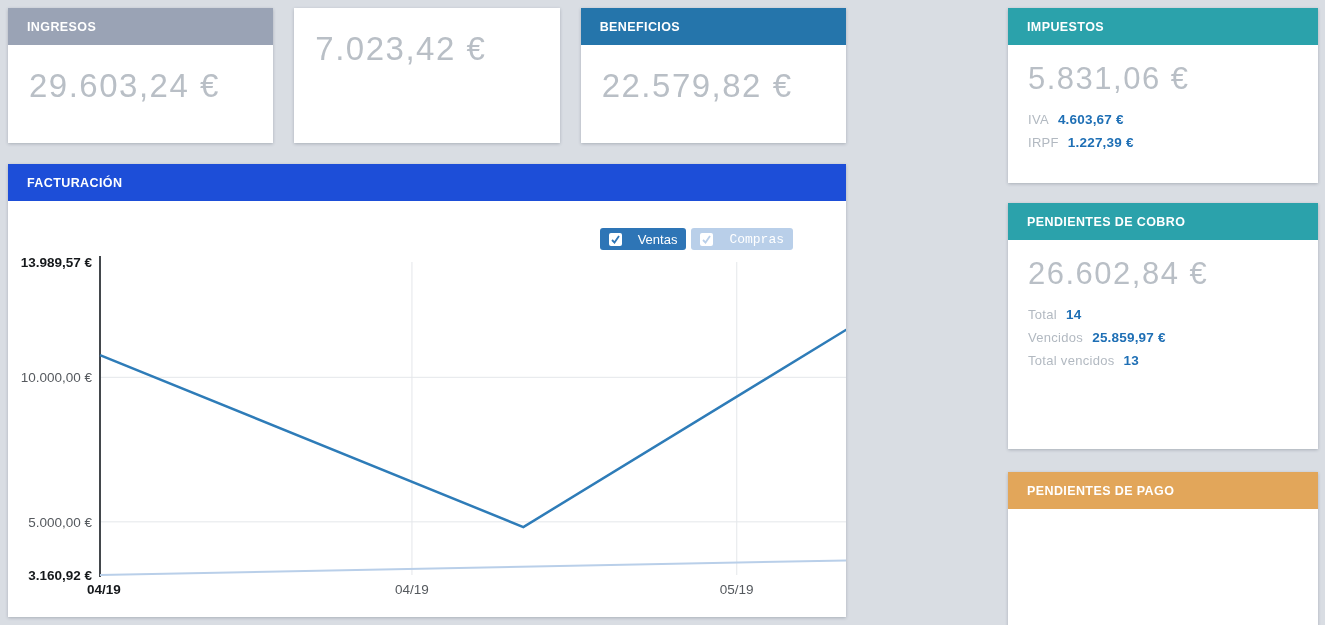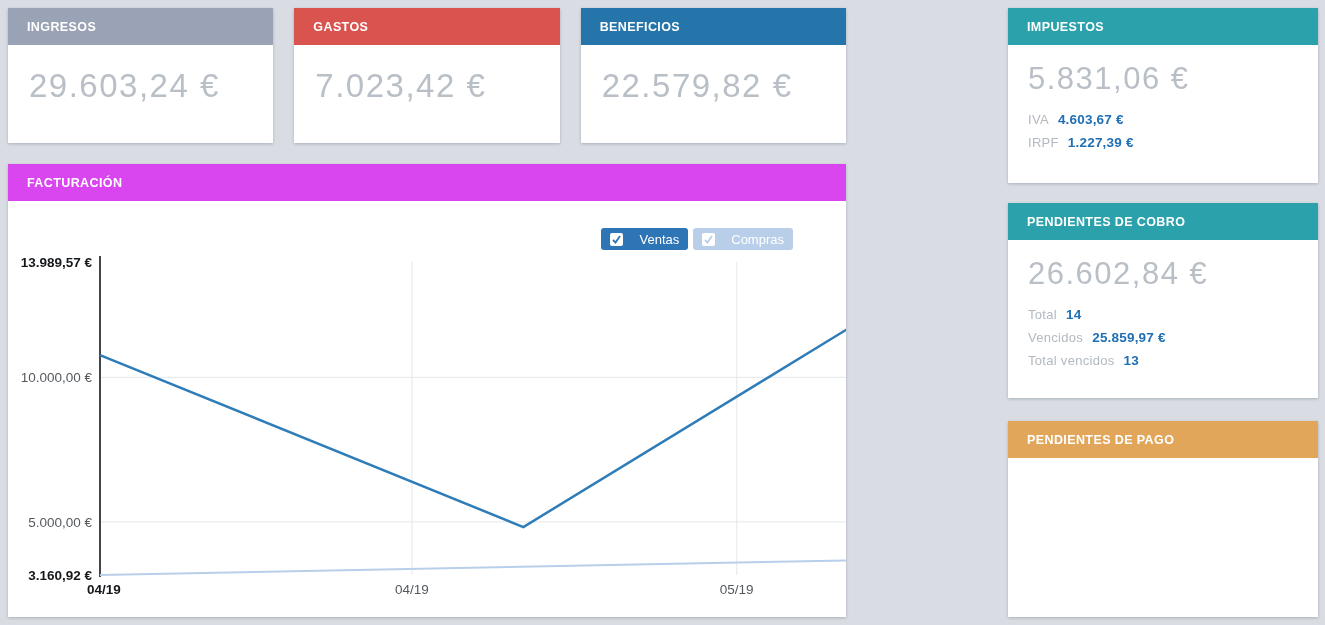--- a/index.html
+++ b/index.html
@@ -38,73 +38,70 @@
   }
   
   .right-col{position:absolute;left:1008px;top:8px;width:310px;}
   .side-card{box-sizing:border-box;}
   .side-card .card-body{padding:16px 20px 0;}
   .side-card .big-value{font-size:31px;}
   .stats{margin-top:15px;}
   .stat-row{font-size:13px;color:#b2b9c1;letter-spacing:.3px;margin-top:8px;white-space:nowrap;}
   .stat-value{color:#1e6fb5;font-weight:700;font-size:13.5px;margin-left:9px;letter-spacing:.2px;}
   #card-impuestos{height:175px;margin-bottom:20px;}
-  #card-cobro{height:195px;margin-bottom:23px;}
+  #card-cobro{height:246px;margin-bottom:23px;}
   #card-pago{height:196px;}
 </style>
 </head>
 <body style="background: rgb(217, 221, 227);">
 
 <div class="left-col">
   <div class="summary-row">
 
     <div class="card summary-card">
       <div class="card-header" style="background: rgb(154, 163, 181);">
         <span>INGRESOS</span>
       </div>
       <div class="card-body">
         <div class="big-value">29.603,24 €</div>
       </div>
     </div>
 
     <div class="card summary-card">
-      <div class="card-header" style="background: rgb(217, 83, 79);">
-        <span>GASTOS</span>
-      </div>
       <div class="card-body">
         <div class="big-value">7.023,42 €</div>
       </div>
     </div>
 
     <div class="card summary-card">
       <div class="card-header" style="background: rgb(37, 117, 171);">
         <span>BENEFICIOS</span>
       </div>
       <div class="card-body">
         <div class="big-value">22.579,82 €</div>
       </div>
     </div>
 
   </div>
 
   <div class="card chart-card">
-    <div class="card-header" style="background: #d946ef;">
+    <div class="card-header" style="background: #1d4ed8;">
       <span>FACTURACIÓN</span>
     </div>
     <div class="chart-body">
       <div class="legend">
         <button class="legend-btn" style="background: rgb(46, 117, 182);">
           <span class="checkbox">
             <svg width="9" height="9" viewBox="0 0 9 9">
                 <polyline class="check" points="1,5 3.5,7.5 8,1" fill="none" stroke="rgb(46, 117, 182)" stroke-width="1.8"></polyline>
               </svg>
           </span>
           <span>Ventas</span>
         </button>
-        <button class="legend-btn" style="background: rgb(185, 207, 233);">
+        <button class="legend-btn" style="background: rgb(185, 207, 233); font-family: Liberation Mono, monospace;">
           <span class="checkbox">
             <svg width="9" height="9" viewBox="0 0 9 9">
                 <polyline class="check" points="1,5 3.5,7.5 8,1" fill="none" stroke="rgb(185, 207, 233)" stroke-width="1.8"></polyline>
               </svg>
           </span>
           <span>Compras</span>
         </button>
       </div>
       <svg id="chart-svg" width="982" height="416" viewBox="0 0 982 416">
           <line x1="92" y1="176.3177367446542" x2="949" y2="176.3177367446542" stroke="#e4e7ea" stroke-width="1"></line>

